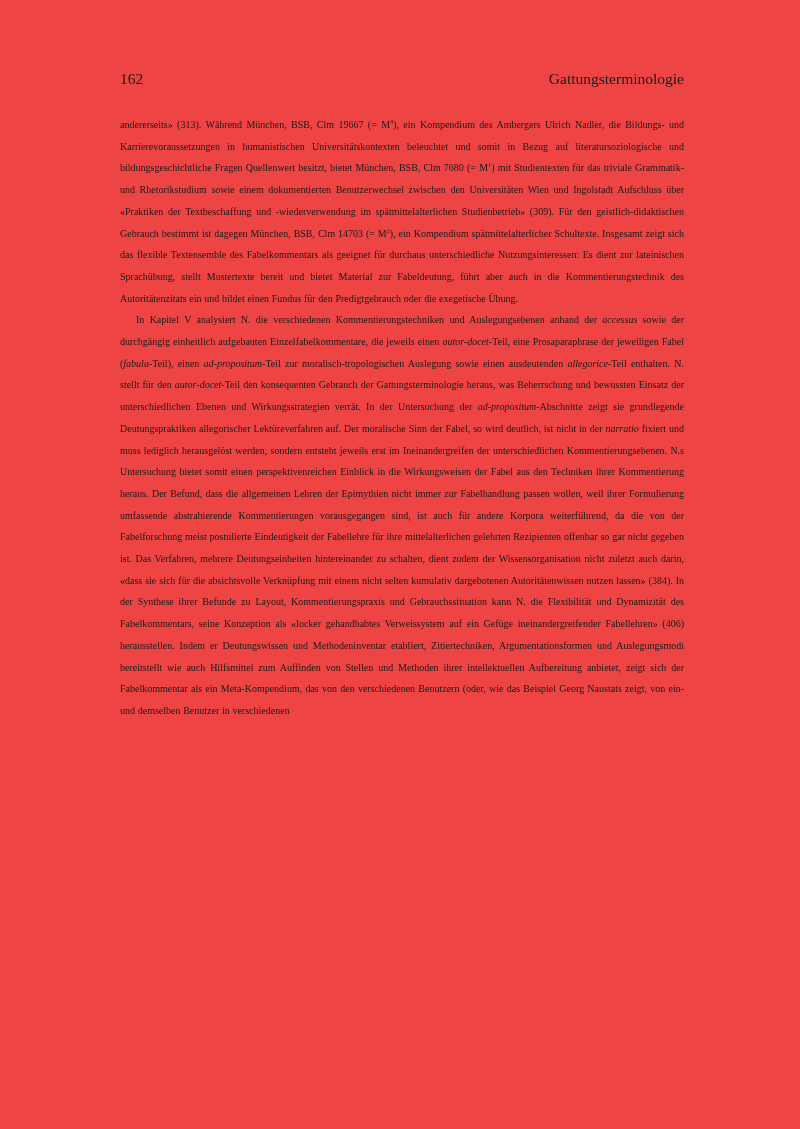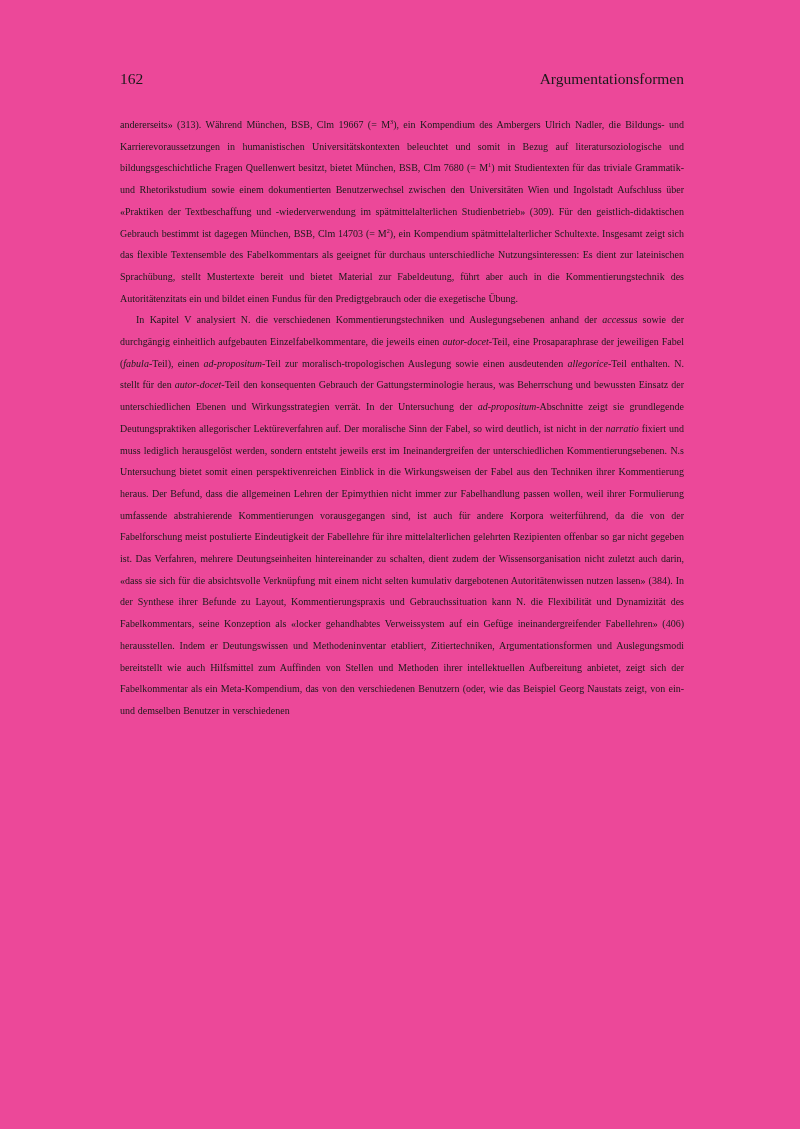--- a/index.html
+++ b/index.html
@@ -3,21 +3,21 @@
 <meta charset="utf-8">
 <style>
   html, body {
     margin: 0;
     padding: 0;
     background: #ffffff;
   }
   .page {
     width: 800px;
     height: 1129px;
-    background: #ec4899;
+    background: #ef4444;
     position: relative;
     overflow: hidden;
     font-family: "Liberation Serif", "DejaVu Serif", serif;
     color: #1a1a1a;
   }
   .content {
     position: absolute;
     left: 120px;
     top: 70px;
     width: 564px;
@@ -49,20 +49,20 @@
     vertical-align: super;
   }
 </style>
 </head>
 <body>
 
 <div class="page">
   <div class="content">
     <div class="header">
       <span>162</span>
-      <span>Argumentationsformen</span>
+      <span>Gattungsterminologie</span>
     </div>
     <div class="body-text">
       <p><span>andererseits» (313). Während München, BSB, Clm 19667 (= M</span><sup>3</sup><span>), ein Kompendium des Ambergers Ulrich Nadler, die Bildungs- und Karrierevoraussetzungen in humanistischen Universitätskontexten beleuchtet und somit in Bezug auf literatursoziologische und bildungsgeschichtliche Fragen Quellenwert besitzt, bietet München, BSB, Clm 7680 (= M</span><sup>1</sup><span>) mit Studientexten für das triviale Grammatik- und Rhetorikstudium sowie einem dokumentierten Benutzerwechsel zwischen den Universitäten Wien und Ingolstadt Aufschluss über «Praktiken der Textbeschaffung und -wiederverwendung im spätmittelalterlichen Studienbetrieb» (309). Für den geistlich-didaktischen Gebrauch bestimmt ist dagegen München, BSB, Clm 14703 (= M</span><sup>2</sup><span>), ein Kompendium spätmittelalterlicher Schultexte. Insgesamt zeigt sich das flexible Textensemble des Fabelkommentars als geeignet für durchaus unterschiedliche Nutzungsinteressen: Es dient zur lateinischen Sprachübung, stellt Mustertexte bereit und bietet Material zur Fabeldeutung, führt aber auch in die Kommentierungstechnik des Autoritätenzitats ein und bildet einen Fundus für den Predigtgebrauch oder die exegetische Übung.</span></p>
       <p class="indent"><span>In Kapitel V analysiert N. die verschiedenen Kommentierungstechniken und Auslegungsebenen anhand der </span><i>accessus</i><span> sowie der durchgängig einheitlich aufgebauten Einzelfabelkommentare, die jeweils einen </span><i>autor-docet</i><span>-Teil, eine Prosaparaphrase der jeweiligen Fabel (</span><i>fabula</i><span>-Teil), einen </span><i>ad-propositum</i><span>-Teil zur moralisch-tropologischen Auslegung sowie einen ausdeutenden </span><i>allegorice</i><span>-Teil enthalten. N. stellt für den </span><i>autor-docet</i><span>-Teil den konsequenten Gebrauch der Gattungsterminologie heraus, was Beherrschung und bewussten Einsatz der unterschiedlichen Ebenen und Wirkungsstrategien verrät. In der Untersuchung der </span><i>ad-propositum</i><span>-Abschnitte zeigt sie grundlegende Deutungspraktiken allegorischer Lektüreverfahren auf. Der moralische Sinn der Fabel, so wird deutlich, ist nicht in der </span><i>narratio</i><span> fixiert und muss lediglich herausgelöst werden, sondern entsteht jeweils erst im Ineinandergreifen der unterschiedlichen Kommentierungsebenen. N.s Untersuchung bietet somit einen perspektivenreichen Einblick in die Wirkungsweisen der Fabel aus den Techniken ihrer Kommentierung heraus. Der Befund, dass die allgemeinen Lehren der Epimythien nicht immer zur Fabelhandlung passen wollen, weil ihrer Formulierung umfassende abstrahierende Kommentierungen vorausgegangen sind, ist auch für andere Korpora weiterführend, da die von der Fabelforschung meist postulierte Eindeutigkeit der Fabellehre für ihre mittelalterlichen gelehrten Rezipienten offenbar so gar nicht gegeben ist. Das Verfahren, mehrere Deutungseinheiten hintereinander zu schalten, dient zudem der Wissensorganisation nicht zuletzt auch darin, «dass sie sich für die absichtsvolle Verknüpfung mit einem nicht selten kumulativ dargebotenen Autoritätenwissen nutzen lassen» (384). In der Synthese ihrer Befunde zu Layout, Kommentierungspraxis und Gebrauchssituation kann N. die Flexibilität und Dynamizität des Fabelkommentars, seine Konzeption als «locker gehandhabtes Verweissystem auf ein Gefüge ineinandergreifender Fabellehren» (406) herausstellen. Indem er Deutungswissen und Methodeninventar etabliert, Zitiertechniken, Argumentationsformen und Auslegungsmodi bereitstellt wie auch Hilfsmittel zum Auffinden von Stellen und Methoden ihrer intellektuellen Aufbereitung anbietet, zeigt sich der Fabelkommentar als ein Meta-Kompendium, das von den verschiedenen Benutzern (oder, wie das Beispiel Georg Naustats zeigt, von ein- und demselben Benutzer in verschiedenen</span></p>
     </div>
   </div>
 </div>
 
 </body></html>

